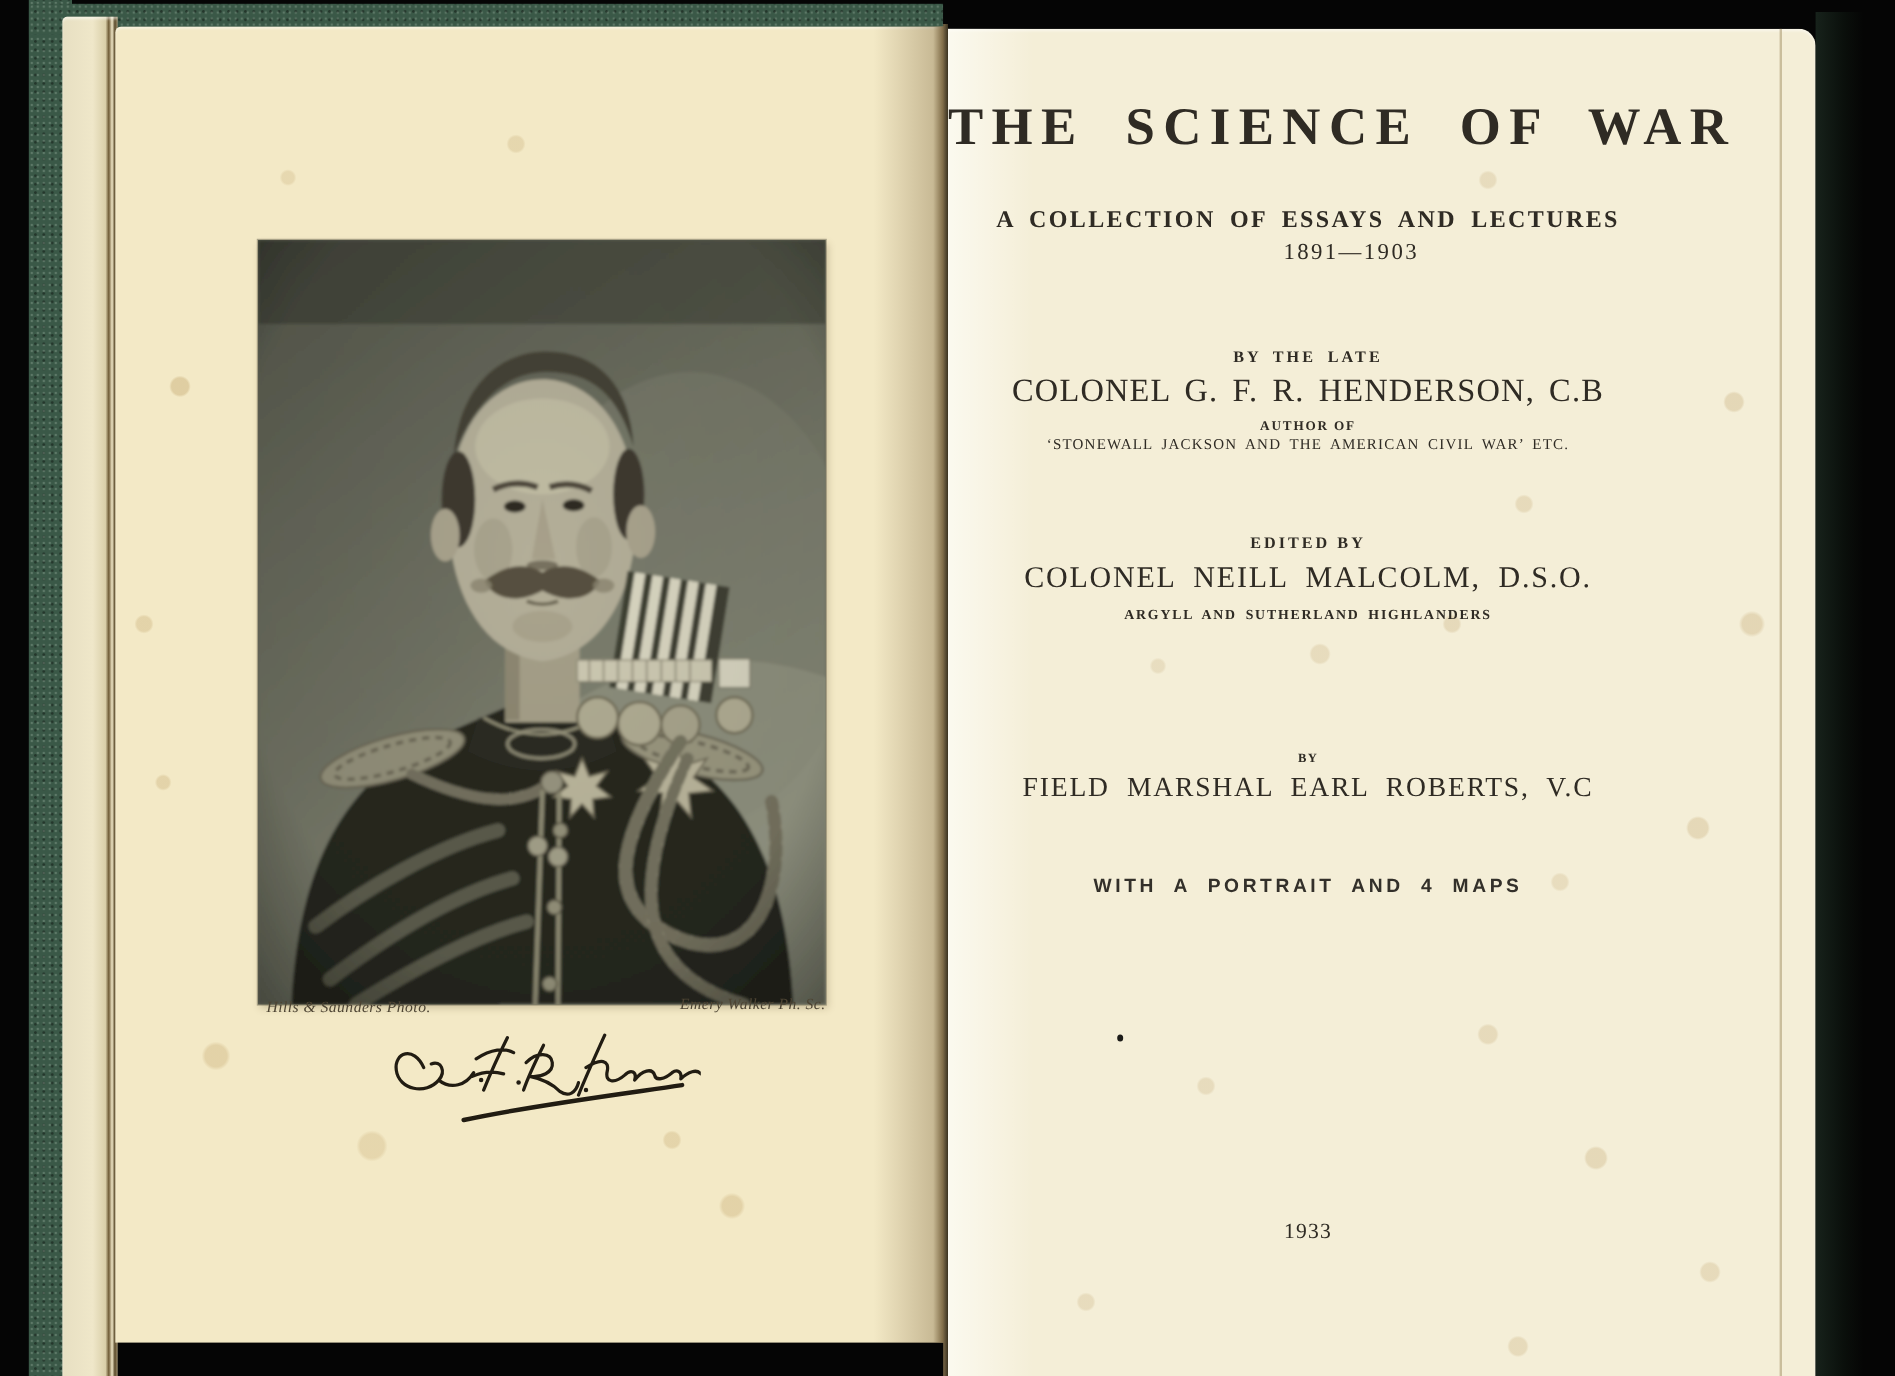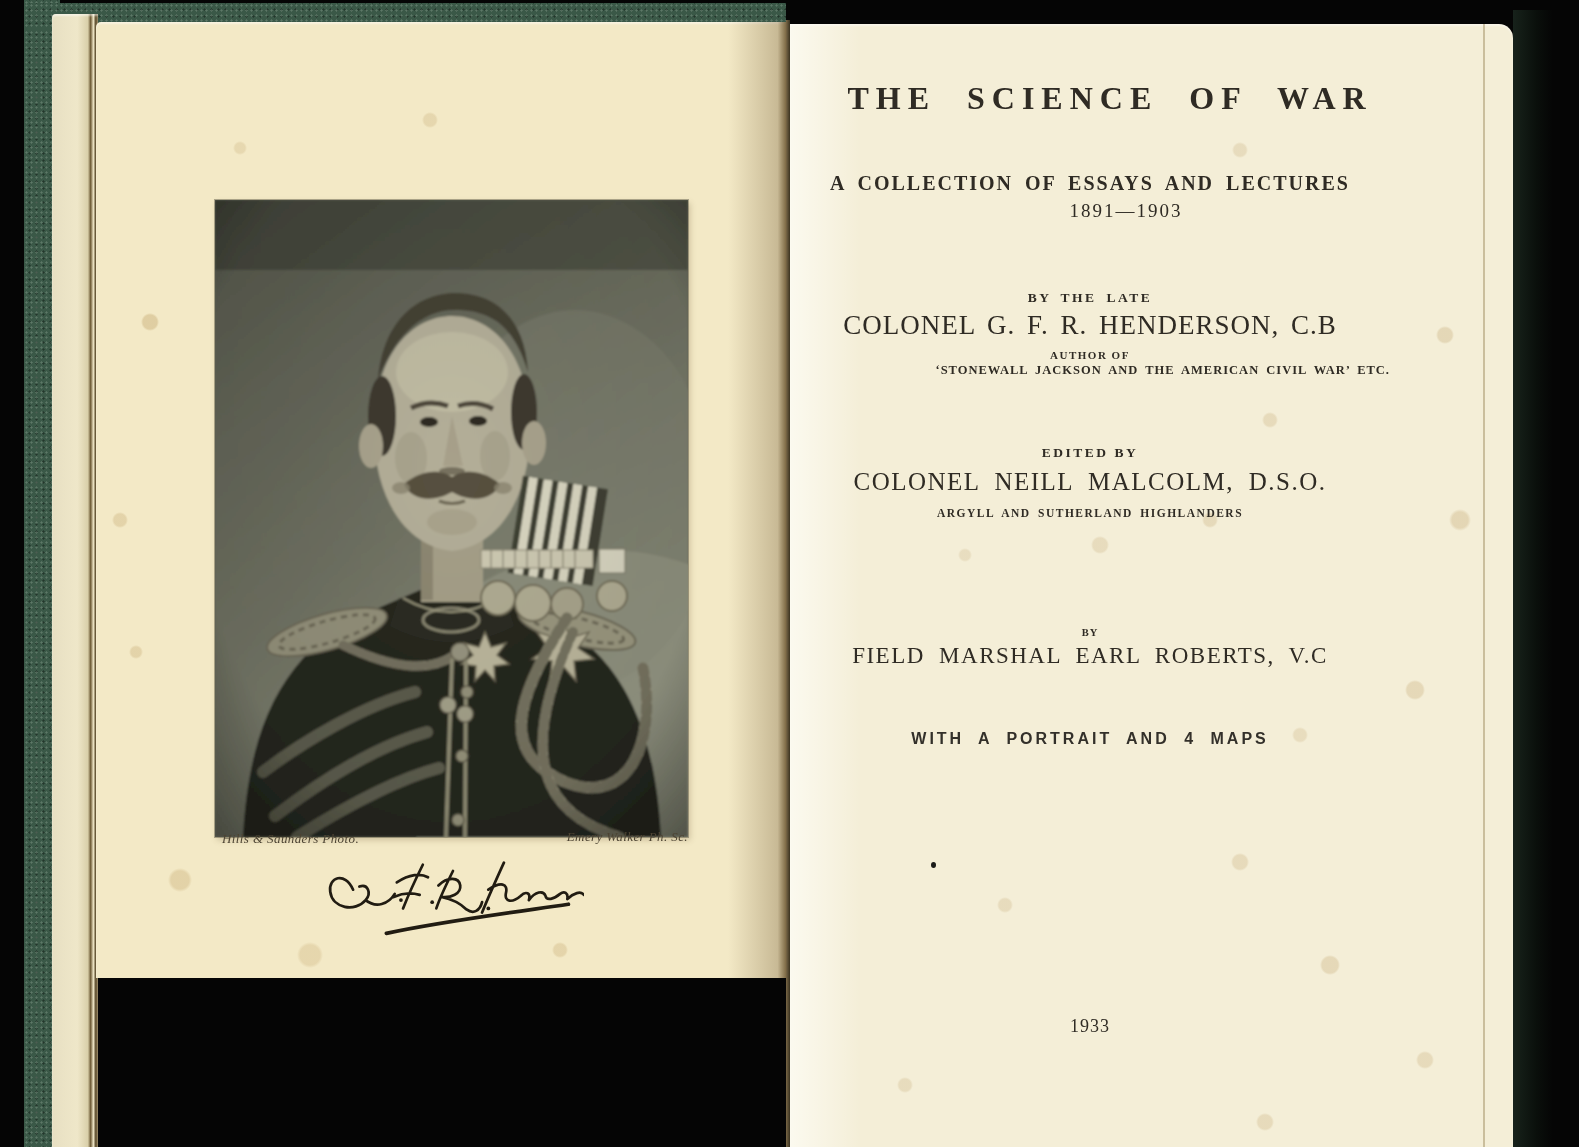--- a/index.html
+++ b/index.html
@@ -11,21 +11,21 @@
   .cloth{background-color:#3a5847;
     background-image:radial-gradient(rgba(215,232,215,.22) 0 .8px,transparent 1.4px),
                      radial-gradient(rgba(0,0,0,.38) 0 .8px,transparent 1.4px);
     background-size:5px 5px,7px 7px;background-position:0 0,2px 3px;}
   .cover-right{position:absolute;left:1513px;top:10px;width:40px;height:1137px;
     background:linear-gradient(to right,#17221b, #0a0f0b 60%, #050505);}
   .flyleaf{position:absolute;left:52px;top:14px;width:46px;height:1133px;
     background:linear-gradient(to right,#e7dfc2,#efe7c9 55%,#d9cfa9 78%,#6d5a35 84%,#efe6c6 90%,#5c4c2c 95%,#8a7850 100%);
     border-radius:4px 0 0 0;box-shadow:inset 0 2px 2px rgba(255,255,255,.5);}
   
-  .page-left{position:absolute;left:96px;top:22px;width:694px;height:956px;
+  .page-left{position:absolute;left:96px;top:22px;width:694px;height:1097px;
     background-color:#f3e9c6;border-radius:5px 0 0 0;
     box-shadow:inset 0 2px 2px rgba(255,255,255,.45);
     background-image:
       radial-gradient(circle at 54px 300px, rgba(165,125,55,.25) 0 7px, transparent 9px),
       radial-gradient(circle at 40px 630px, rgba(165,125,55,.20) 0 5px, transparent 7px),
       radial-gradient(circle at 84px 858px, rgba(170,130,60,.22) 0 9px, transparent 12px),
       radial-gradient(circle at 214px 933px, rgba(170,130,60,.18) 0 10px, transparent 13px),
       radial-gradient(circle at 334px 98px, rgba(160,120,50,.16) 0 6px, transparent 8px),
       radial-gradient(circle at 514px 983px, rgba(170,130,60,.22) 0 8px, transparent 11px),
       radial-gradient(circle at 564px 408px, rgba(165,125,55,.18) 0 5px, transparent 7px),
@@ -63,27 +63,27 @@
   
   .plate{position:absolute;left:119px;top:178px;width:473px;height:637px;background:#5d5f52;
     box-shadow:0 0 0 1px rgba(40,40,30,.35), 2px 3px 6px rgba(90,70,30,.25);}
   .caption{position:absolute;font-style:italic;font-size:13px;color:#4d4433;letter-spacing:.4px;}
   .cap-left{left:126px;top:809px;}
   .cap-right{left:372px;top:807px;width:220px;text-align:right;}
   .signature{position:absolute;left:228px;top:818px;width:260px;height:115px;}
   
   .textcol{position:absolute;left:0;top:0;width:600px;height:100%;}
   .line{position:absolute;left:0;width:100%;text-align:center;color:var(--ink,#2f2b24);white-space:nowrap;}
-  .l-title       {top:56px;  font-size:32px;font-weight:700;letter-spacing:7px;word-spacing:16px;padding-left:20px;}
+  .l-title       {top:56px;  font-size:44px;font-weight:700;letter-spacing:7px;word-spacing:16px;}
   .l-sub         {top:148px; font-size:20px;font-weight:700;letter-spacing:2px;word-spacing:5px;}
   .l-dates       {top:176px; font-size:19px;letter-spacing:2px;padding-left:36px;}
   .l-bylate      {top:266px; font-size:13.5px;font-weight:700;letter-spacing:2.5px;word-spacing:4px;}
   .l-author      {top:286px; font-size:27px;letter-spacing:1px;word-spacing:4px;}
   .l-authorof    {top:325px; font-size:11px;font-weight:700;letter-spacing:1.5px;}
-  .l-works       {top:339px; font-size:12.5px;font-weight:700;letter-spacing:1px;word-spacing:3px;text-align:right;}
+  .l-works       {top:339px; font-size:12.5px;font-weight:400;letter-spacing:1px;word-spacing:3px;}
   .l-editedby    {top:421px; font-size:13.5px;font-weight:700;letter-spacing:2.5px;}
   .l-editor      {top:444px; font-size:25px;letter-spacing:1.5px;word-spacing:7px;}
   .l-regiment    {top:483px; font-size:11.5px;font-weight:700;letter-spacing:1.5px;word-spacing:3px;}
   .l-memoir      {top:578px; font-size:17px;font-weight:700;letter-spacing:2px;word-spacing:4px;}
   .l-by          {top:603px; font-size:10.5px;font-weight:700;letter-spacing:1px;}
   .l-fieldmarshal{top:619px; font-size:23px;letter-spacing:1.5px;word-spacing:7px;}
   .l-maps        {top:706px; font-size:16px;font-weight:700;letter-spacing:3px;word-spacing:7px;
                   font-family:"Liberation Sans","DejaVu Sans",sans-serif;color:#33302a;}
   .l-publisher   {top:934px; font-size:22px;letter-spacing:2.5px;word-spacing:13px;}
   .l-cities      {top:966px; font-size:17.5px;letter-spacing:2px;}

